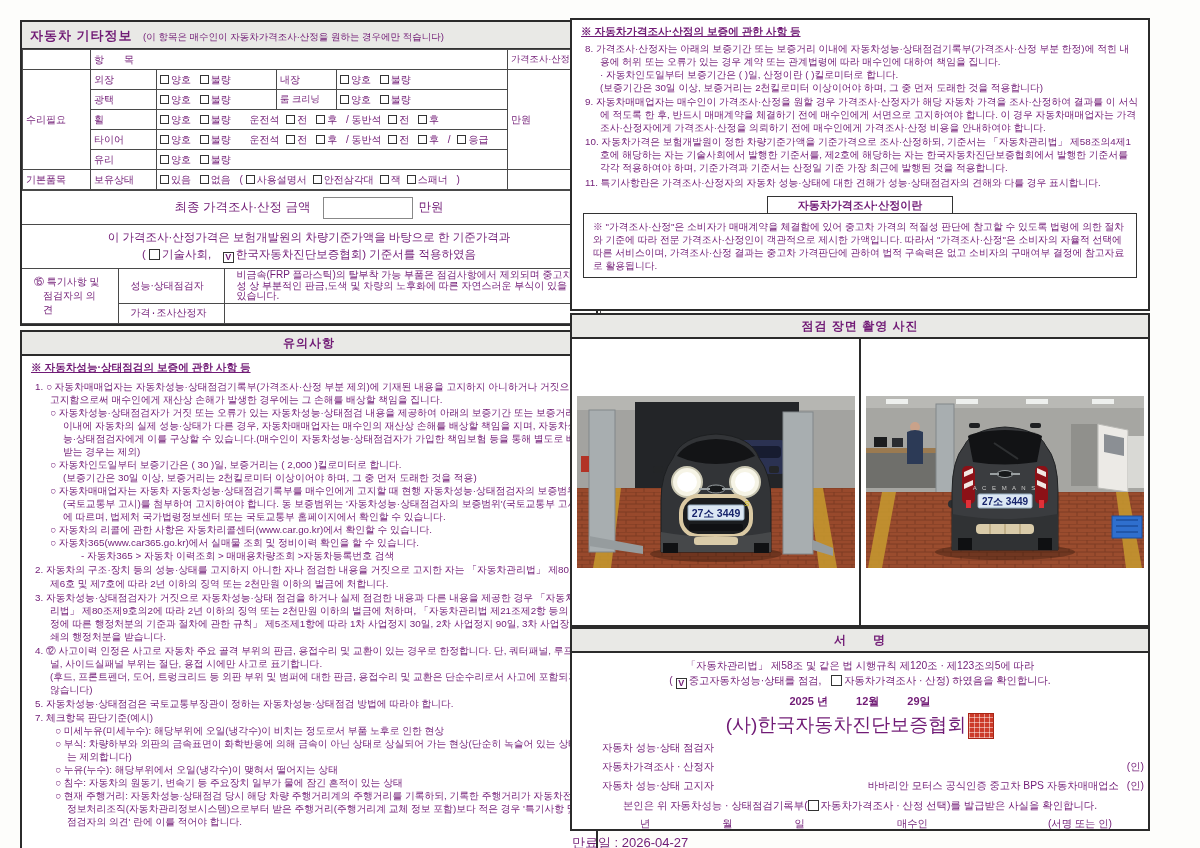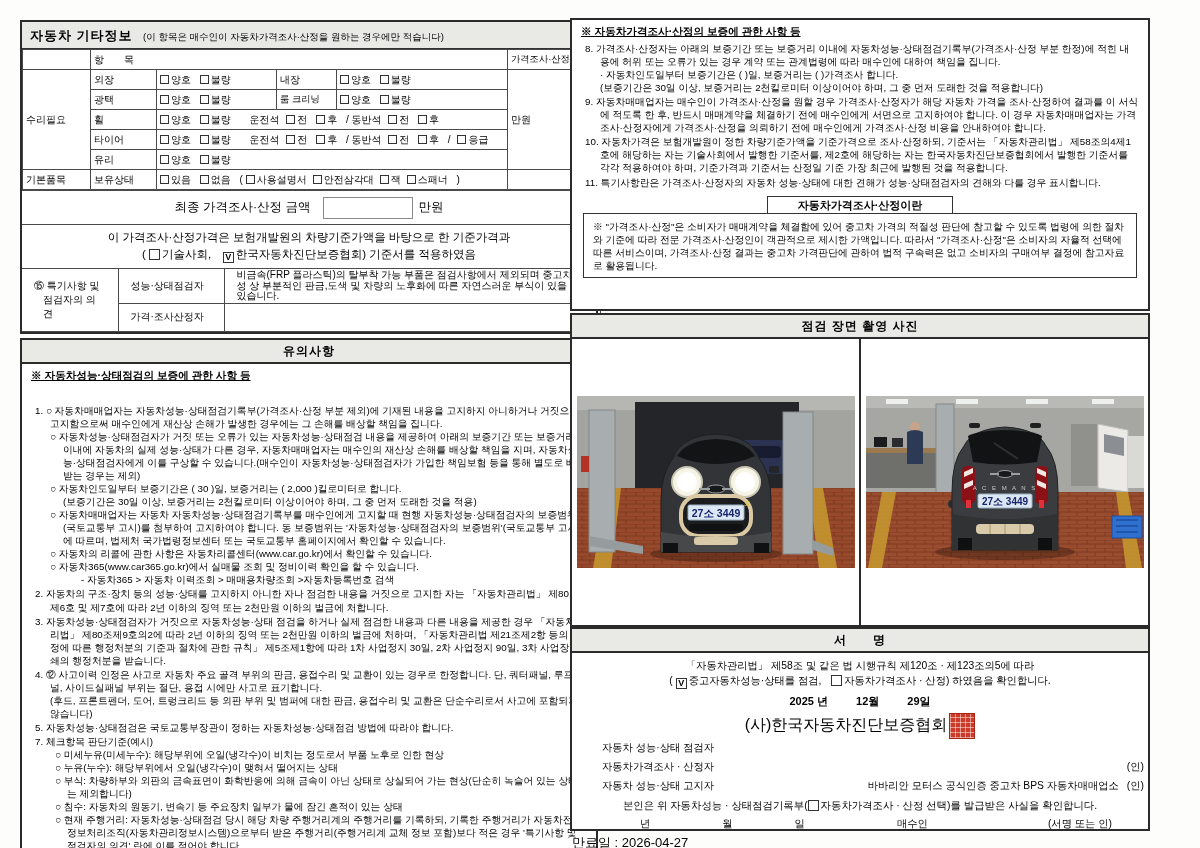--- a/index.html
+++ b/index.html
@@ -1,16 +1,16 @@
 <!DOCTYPE html>
 <html><head>
 <meta charset="utf-8">
 <style>
   html,body{margin:0;padding:0;background:#9a9a9a;}
-  .page{position:relative;width:1200px;height:848px;background:#fdfdfb;font-family:"Liberation Sans",sans-serif;color:#000000;overflow:hidden;}
+  .page{position:relative;width:1200px;height:848px;background:#fdfdfb;font-family:"Liberation Sans",sans-serif;color:#701a75;overflow:hidden;}
   .col{position:absolute;top:20px;}
   .left{left:20px;width:578px;}
   .right{left:570px;top:18px;width:580px;}
   .box{border:2px solid #2b2b2b;background:#fff;box-sizing:border-box;}
   
   .titlebar{background:#e9e9e6;border-bottom:1px solid #333;padding:4px 8px 3px;}
   .tb-title{font-weight:bold;font-size:13px;letter-spacing:1px;}
   .tb-note{font-size:9.5px;margin-left:6px;}
   table.misc{border-collapse:collapse;width:100%;table-layout:fixed;}
   table.misc td{border:1px solid #4a4a4a;font-size:10px;padding:1px 3px;height:20px;box-sizing:border-box;overflow:hidden;white-space:nowrap;}
@@ -27,21 +27,21 @@
   table.special{border-collapse:collapse;width:100%;table-layout:fixed;border-top:1px solid #4a4a4a;}
   table.special td{border:1px solid #4a4a4a;font-size:10px;padding:1px 12px;box-sizing:border-box;}
   .sp-small{font-size:8.6px;line-height:10.6px;white-space:normal;}
   
   .secbar{border:2px solid #2b2b2b;background:#e9e9e6;text-align:center;font-weight:bold;font-size:12px;padding:3px 0 2px;letter-spacing:1px;box-sizing:border-box;}
   .mt4{margin-top:4px;}
   .mt2{margin-top:2px;}
   
   .noticebox{border:2px solid #2b2b2b;border-top:none;background:#fff;height:494px;padding:5px 9px;box-sizing:border-box;font-size:9.8px;line-height:13.05px;overflow:hidden;}
   .ln{margin:0;}
-  .ln.h{font-weight:bold;text-decoration:underline;font-size:10.6px;margin-bottom:22px;}
+  .ln.h{font-weight:bold;text-decoration:underline;font-size:10.6px;margin-bottom:6px;}
   .ln.num{margin-left:4px;padding-left:15px;text-indent:-15px;margin-top:1px;}
   .ln.bul{margin-left:19px;padding-left:13px;text-indent:-13px;}
   .ln.sub{margin-left:32px;}
   .ln.cont{margin-left:19px;}
   .ln.dash{margin-left:50px;}
   .ln.bul2{margin-left:24px;padding-left:12px;text-indent:-12px;}
   
   .warrantybox{height:293px;padding:5px 9px;font-size:9.8px;line-height:13.05px;overflow:hidden;border-width:2px;}
   .wr-head{font-weight:bold;text-decoration:underline;font-size:10.6px;margin-bottom:4px;}
   .info-title{width:max-content;margin:7px auto 0;border:1.5px solid #333;background:#fff;position:relative;z-index:2;font-weight:bold;font-size:11px;padding:2px 30px 1px;}
@@ -49,21 +49,21 @@
   
   .photobox{border:2px solid #2b2b2b;border-top:none;height:288px;display:flex;background:#fff;box-sizing:border-box;}
   .photo-cell{flex:1;display:flex;align-items:center;justify-content:center;background:#fff;}
   .photo-cell.first{border-right:2px solid #2b2b2b;}
   
   .sigbox{border:2px solid #2b2b2b;border-top:none;background:#fff;height:178px;padding:5px 0 0;box-sizing:border-box;font-size:10.3px;position:relative;}
   .c{text-align:center;}
   .sig-line{line-height:15px;}
   .sig-date{margin-top:5px;font-weight:bold;font-size:11px;}
   .sig-date span{margin:0 14px;}
-  .sig-org{margin-top:3px;font-size:16px;line-height:26px;}
+  .sig-org{margin-top:3px;font-size:19px;line-height:26px;}
   .seal-square{display:inline-block;width:26px;height:26px;vertical-align:middle;margin-left:2px;background-color:#cc3b2a;border:1px solid #a82516;background-image:repeating-linear-gradient(90deg,rgba(255,245,240,.5) 0 1px,transparent 1px 5px),repeating-linear-gradient(0deg,rgba(255,245,240,.5) 0 1px,transparent 1px 5px);box-sizing:border-box;}
   .seal-round{display:inline-block;width:22px;height:22px;border-radius:50%;border:2px solid #c23524;vertical-align:middle;margin-left:5px;background:radial-gradient(circle,rgba(204,59,42,.18) 0 40%,rgba(204,59,42,.55) 41% 70%,rgba(204,59,42,.15) 71%);box-sizing:border-box;}
   .sig-row{display:flex;align-items:center;height:19px;padding:0 4px 0 30px;}
   .sr-label{width:200px;}
   .sr-val{flex:1;text-align:right;}
   .sr-suffix{margin-left:8px;}
   .sig-confirm{margin-top:2px;font-size:10.4px;line-height:16px;}
   .buyer-line{display:flex;margin-top:2px;line-height:15px;}
   .b-y{margin-left:68px;} .b-m{margin-left:72px;} .b-d{margin-left:62px;} .b-buyer{margin-left:92px;}
   .b-sign{margin-left:auto;margin-right:36px;}
@@ -191,21 +191,21 @@
         <tbody>
             <tr>
           <td rowspan="2" style="border-left:none;">
             <div>⑮ 특기사항 및</div>
             <div style="padding-left:9px;">점검자의 의견</div>
           </td>
           <td>성능·상태점검자</td>
           <td class="sp-small" style="white-space:normal;height:30px;">비금속(FRP 플라스틱)의 탈부착 가능 부품은 점검사항에서 제외되며 중고차 특성 상 부분적인 판금,도색 및 차량의 노후화에 따른 자연스러운 부식이 있을 수 있습니다.</td>
         </tr>
         <tr>
-          <td style="height:28px;">가격·조사산정자</td>
+          <td style="height:20px;font-family:Liberation Mono, monospace;">가격·조사산정자</td>
           <td class="sp-small"></td>
         </tr>
       </tbody>
         </table>
     </div>
 
     <div class="secbar mt4">유의사항</div>
     <div class="noticebox">
 
     <div class="ln h">※ 자동차성능·상태점검의 보증에 관한 사항 등</div>
@@ -217,34 +217,34 @@
         <div class="ln bul">○ 자동차의 리콜에 관한 사항은 자동차리콜센터(www.car.go.kr)에서 확인할 수 있습니다.</div>
         <div class="ln bul">○ 자동차365(www.car365.go.kr)에서 실매물 조회 및 정비이력 확인을 할 수 있습니다.</div>
         <div class="ln dash">- 자동차365 &gt; 자동차 이력조회 &gt; 매매용차량조회 &gt;자동차등록번호 검색</div>
         <div class="ln num">2. 자동차의 구조·장치 등의 성능·상태를 고지하지 아니한 자나 점검한 내용을 거짓으로 고지한 자는 「자동차관리법」 제80조제6호 및 제7호에 따라 2년 이하의 징역 또는 2천만원 이하의 벌금에 처합니다.</div>
         <div class="ln num">3. 자동차성능·상태점검자가 거짓으로 자동차성능·상태 점검을 하거나 실제 점검한 내용과 다른 내용을 제공한 경우 「자동차관리법」 제80조제9호의2에 따라 2년 이하의 징역 또는 2천만원 이하의 벌금에 처하며, 「자동차관리법 제21조제2항 등의 규정에 따른 행정처분의 기준과 절차에 관한 규칙」 제5조제1항에 따라 1차 사업정지 30일, 2차 사업정지 90일, 3차 사업장 폐쇄의 행정처분을 받습니다.</div>
         <div class="ln num">4. ⑫ 사고이력 인정은 사고로 자동차 주요 골격 부위의 판금, 용접수리 및 교환이 있는 경우로 한정합니다. 단, 쿼터패널, 루프패널, 사이드실패널 부위는 절단, 용접 시에만 사고로 표기합니다.</div>
         <div class="ln cont">(후드, 프론트펜더, 도어, 트렁크리드 등 외판 부위 및 범퍼에 대한 판금, 용접수리 및 교환은 단순수리로서 사고에 포함되지 않습니다)</div>
         <div class="ln num">5. 자동차성능·상태점검은 국토교통부장관이 정하는 자동차성능·상태점검 방법에 따라야 합니다.</div>
         <div class="ln num">7. 체크항목 판단기준(예시)</div>
         <div class="ln bul2">○ 미세누유(미세누수): 해당부위에 오일(냉각수)이 비치는 정도로서 부품 노후로 인한 현상</div>
+        <div class="ln bul2">○ 부식: 차량하부와 외판의 금속표면이 화학반응에 의해 금속이 아닌 상태로 상실되어 가는  현상(단순히 녹슬어 있는 상태는 제외합니다)</div>
         <div class="ln bul2">○ 누유(누수): 해당부위에서 오일(냉각수)이 맺혀서 떨어지는 상태</div>
-        <div class="ln bul2">○ 부식: 차량하부와 외판의 금속표면이 화학반응에 의해 금속이 아닌 상태로 상실되어 가는  현상(단순히 녹슬어 있는 상태는 제외합니다)</div>
         <div class="ln bul2">○ 침수: 자동차의 원동기, 변속기 등 주요장치 일부가 물에 잠긴 흔적이 있는 상태</div>
         <div class="ln bul2">○ 현재 주행거리: 자동차성능·상태점검 당시 해당 차량 주행거리계의 주행거리를 기록하되, 기록한 주행거리가 자동차전산정보처리조직(자동차관리정보시스템)으로부터 받은 주행거리(주행거리계 교체 정보 포함)보다 적은 경우 '특기사항 및 점검자의 의견' 란에 이를 적어야 합니다.</div>
       </div>
   </div>
 
   <div class="col right">
     <div class="box warrantybox">
       <div class="wr-head">※ 자동차가격조사·산정의 보증에 관한 사항 등</div>
       <div>
 
       <div class="ln num">8. 가격조사·산정자는 아래의 보증기간 또는 보증거리 이내에 자동차성능·상태점검기록부(가격조사·산정 부분 한정)에 적힌 내용에 허위 또는 오류가 있는 경우 계약 또는 관계법령에 따라 매수인에 대하여 책임을 집니다.</div>
-          <div class="ln bul">· 자동차인도일부터 보증기간은 (      )일, 보증거리는 (      )가격조사 합니다.</div>
+          <div class="ln bul">· 자동차인도일부터 보증기간은 (      )일, 산정이란 (      )킬로미터로 합니다.</div>
           <div class="ln cont">(보증기간은 30일 이상, 보증거리는 2천킬로미터 이상이어야 하며, 그 중 먼저 도래한 것을 적용합니다)</div>
           <div class="ln num">9. 자동차매매업자는 매수인이 가격조사·산정을 원할 경우 가격조사·산정자가 해당 자동차 가격을 조사·산정하여 결과를 이 서식에 적도록 한 후, 반드시 매매계약을 체결하기 전에 매수인에게 서면으로 고지하여야 합니다. 이 경우 자동차매매업자는 가격조사·산정자에게 가격조사·산정을 의뢰하기 전에 매수인에게 가격조사·산정 비용을 안내하여야 합니다.</div>
           <div class="ln num">10. 자동차가격은 보험개발원이 정한 차량기준가액을 기준가격으로 조사·산정하되, 기준서는 「자동차관리법」 제58조의4제1호에 해당하는 자는 기술사회에서 발행한 기준서를, 제2호에 해당하는 자는 한국자동차진단보증협회에서 발행한 기준서를 각각 적용하여야 하며, 기준가격과 기준서는 산정일 기준 가장 최근에 발행된 것을 적용합니다.</div>
           <div class="ln num">11. 특기사항란은 가격조사·산정자의 자동차 성능·상태에 대한 견해가 성능·상태점검자의 견해와 다를 경우 표시합니다.</div>
         </div>
       <div class="info-title">자동차가격조사·산정이란</div>
       <div class="info-box">※ "가격조사·산정"은 소비자가 매매계약을 체결함에 있어 중고차 가격의 적절성 판단에 참고할 수 있도록 법령에 의한 절차와 기준에 따라 전문 가격조사·산정인이 객관적으로 제시한 가액입니다. 따라서 "가격조사·산정"은 소비자의 자율적 선택에 따른 서비스이며, 가격조사·산정 결과는 중고차 가격판단에 관하여 법적 구속력은 없고 소비자의 구매여부 결정에 참고자료로 활용됩니다.</div>
     </div>
 
     <div class="secbar mt2">점검 장면 촬영 사진</div>

